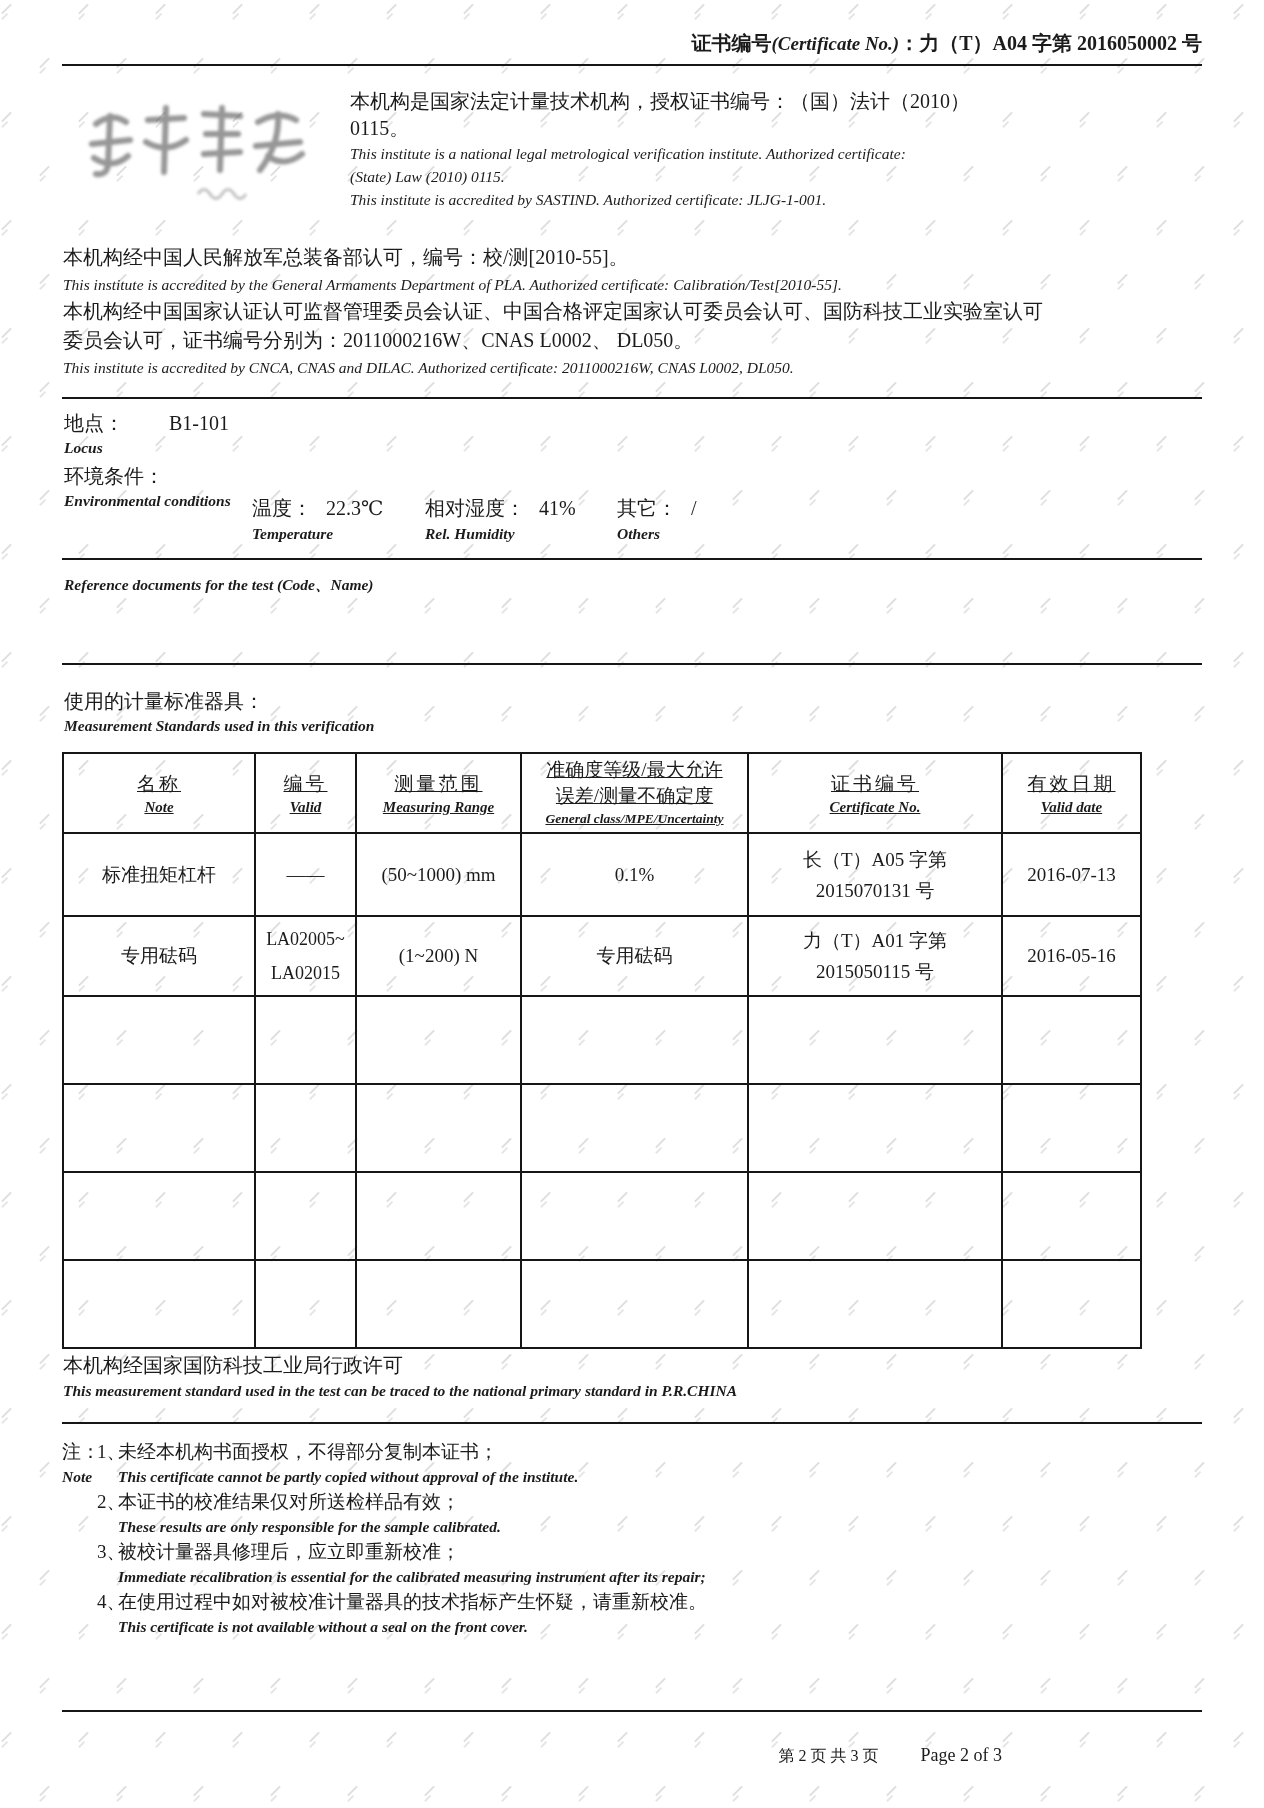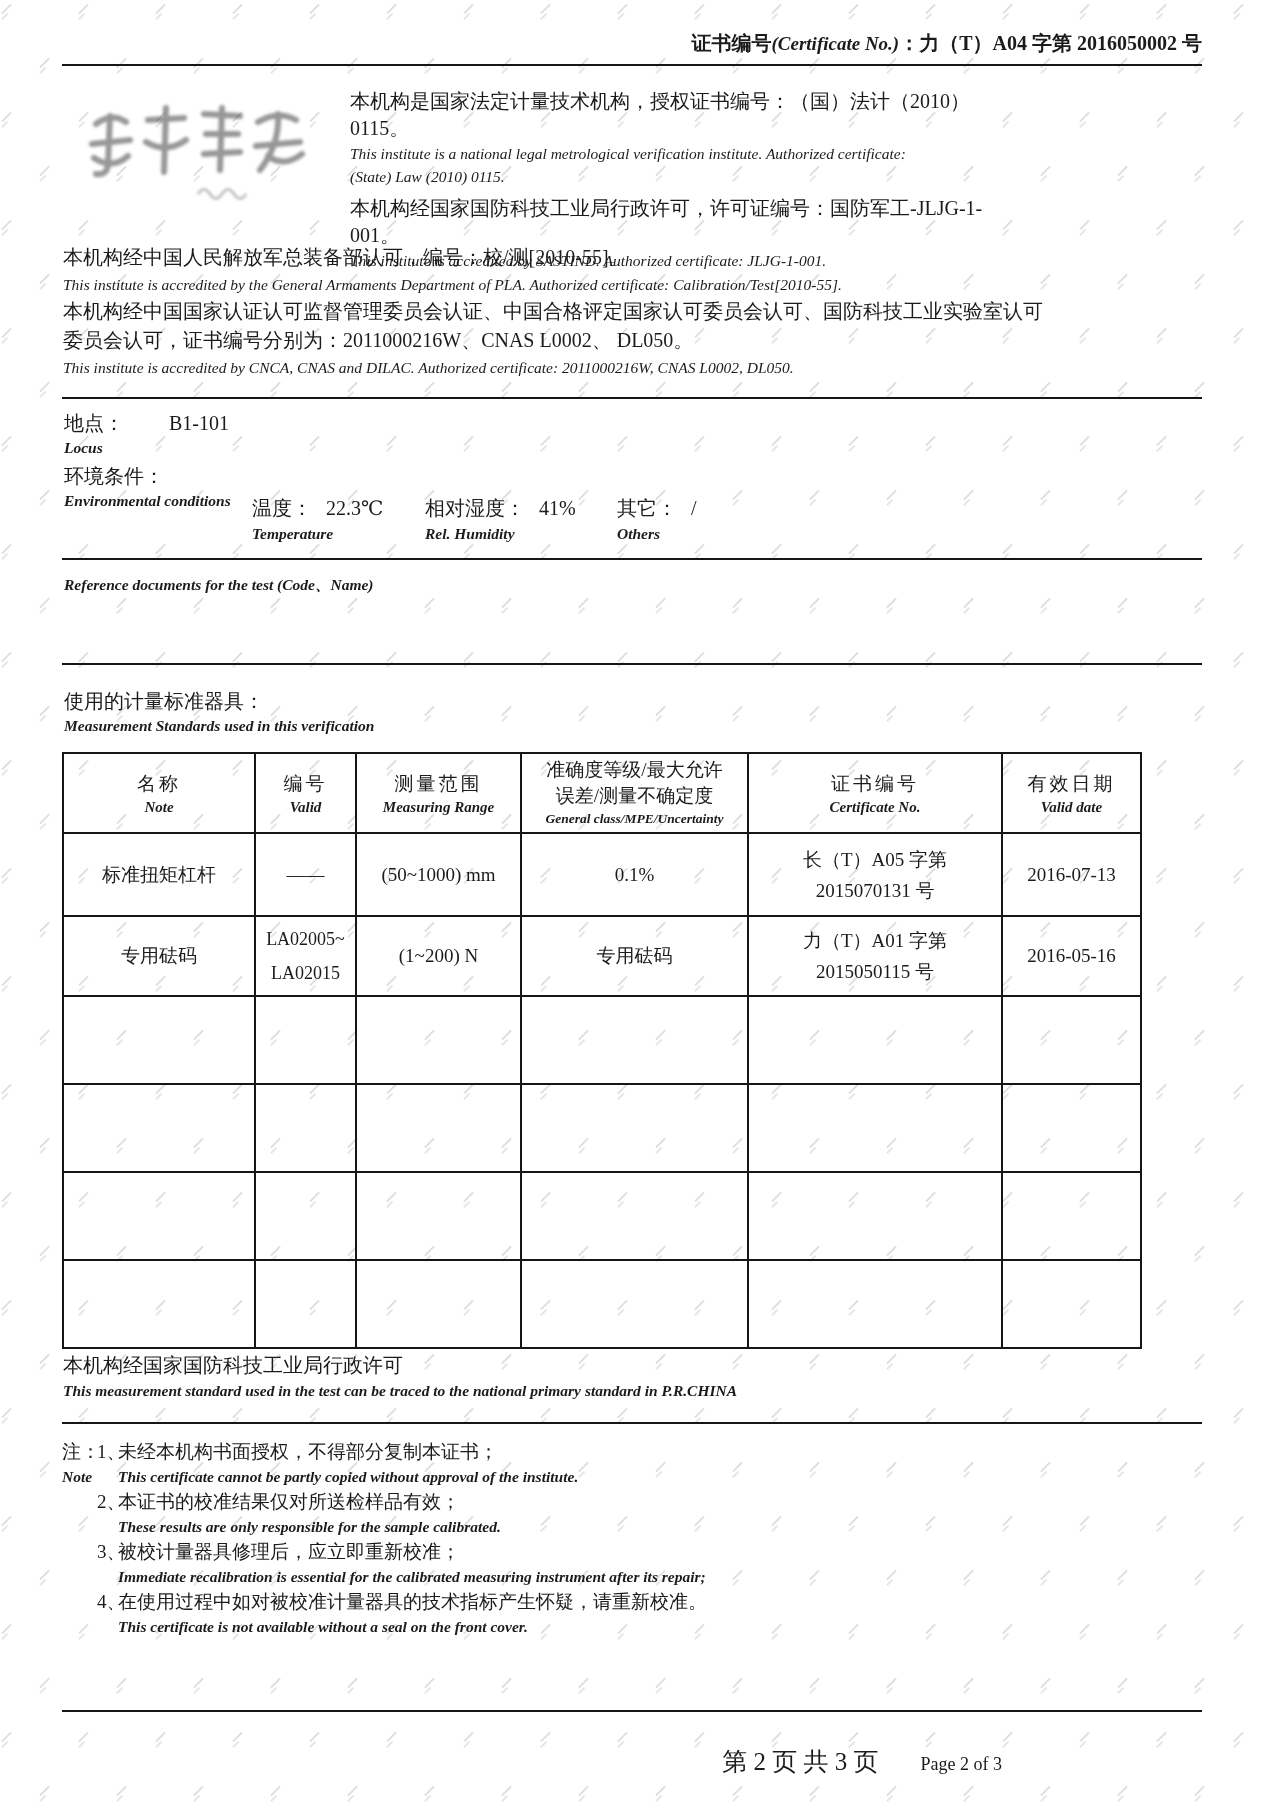--- a/index.html
+++ b/index.html
@@ -48,37 +48,37 @@
   
   .standards-title{top:688px;left:64px;}
   .standards-title .lab-en{font-size:15.5px;line-height:22px;}
   table.std{position:absolute;top:752px;left:62px;z-index:1;border-collapse:collapse;table-layout:fixed;width:1078px;font-size:19px;}
   table.std td,table.std th{border:2px solid #161616;text-align:center;vertical-align:middle;padding:2px 4px;font-weight:normal;overflow:hidden;}
   th .h-zh{display:block;letter-spacing:3px;white-space:pre-line;line-height:27px;}
   th .h-en{display:block;font-style:italic;font-weight:bold;font-size:15px;line-height:20px;}
   th .h-en.small{font-size:13.5px;letter-spacing:0;}
   td.pre{white-space:pre-line;line-height:31px;}
   .c1{width:192px;}.c2{width:101px;}.c3{width:165px;}.c4{width:227px;}.c5{width:254px;}.c6{width:139px;}
-  tr.hdr{height:80px;} tr.r1{height:83px;} tr.r2{height:80px;} tr.re{height:88px;}
+  tr.hdr{height:80px;text-decoration:underline;} tr.r1{height:83px;} tr.r2{height:80px;} tr.re{height:88px;}
   
   .trace{top:1350px;left:63px;width:1085px;}
   .trace .t-zh{font-size:20px;line-height:30px;}
   .trace .t-en{font-style:italic;font-weight:bold;font-size:15.5px;line-height:22px;}
   
   .notes{top:1438px;left:62px;width:1090px;}
   .note-label{position:absolute;left:0;top:0;}
   .note-label .nl-zh{font-size:19px;line-height:27px;display:block;}
   .note-label .nl-en{font-style:italic;font-weight:bold;font-size:15.5px;line-height:23px;display:block;}
   .note-items{margin-left:35px;}
   .note-item .ni-zh{font-size:19px;line-height:27px;}
   .note-item .ni-no{display:inline-block;width:21px;margin-right:0px;}
   .note-item .ni-en{font-style:italic;font-weight:bold;font-size:15.5px;line-height:23px;margin-left:21px;}
   
   .footer{top:1745px;left:0;width:1264px;text-align:right;padding-right:262px;box-sizing:border-box;white-space:nowrap;}
-  .footer .f-zh{font-size:25px;}
+  .footer .f-zh{font-size:16px;}
   .footer .f-en{font-size:18px;margin-left:38px;}
 </style>
 </head>
 <body>
 
 <div class="page">
 
   <div class="watermark">
       <i class="wm" style="left: 0px; top: 8px;"></i>
       <i class="wm" style="left: 77px; top: 8px;"></i>
@@ -670,21 +670,20 @@
 
   <div class="layer cert-line">
     <span>证书编号</span><span class="en-part">(Certificate No.)</span><span>：</span><span>力（T）A04 字第 2016050002 号</span>
   </div>
   <div class="rule" style="top:64px;"></div>
 
   <div class="layer intro">
     <div class="zh">本机构是国家法定计量技术机构，授权证书编号：（国）法计（2010）0115。</div>
     <div class="en">This institute is a national legal metrological verification institute.  Authorized certificate:
 (State) Law (2010) 0115.</div>
-    <div class="zh" style="margin-top:7px;">本机构经国家国防科技工业局行政许可，许可证编号：国防军工-JLJG-1-001。</div>
     <div class="en">This institute is accredited by SASTIND. Authorized certificate: JLJG-1-001.</div>
   </div>
 
   <div class="layer full-accred">
     <div class="zh">本机构经中国人民解放军总装备部认可，编号：校/测[2010-55]。</div>
     <div class="en">This institute is accredited by the General Armaments Department of PLA. Authorized certificate: Calibration/Test[2010-55].</div>
     <div class="zh">本机构经中国国家认证认可监督管理委员会认证、中国合格评定国家认可委员会认可、国防科技工业实验室认可
 委员会认可，证书编号分别为：2011000216W、CNAS L0002、 DL050。</div>
     <div class="en">This institute is accredited by CNCA, CNAS and DILAC. Authorized certificate: 2011000216W, CNAS L0002, DL050.</div>
   </div>

